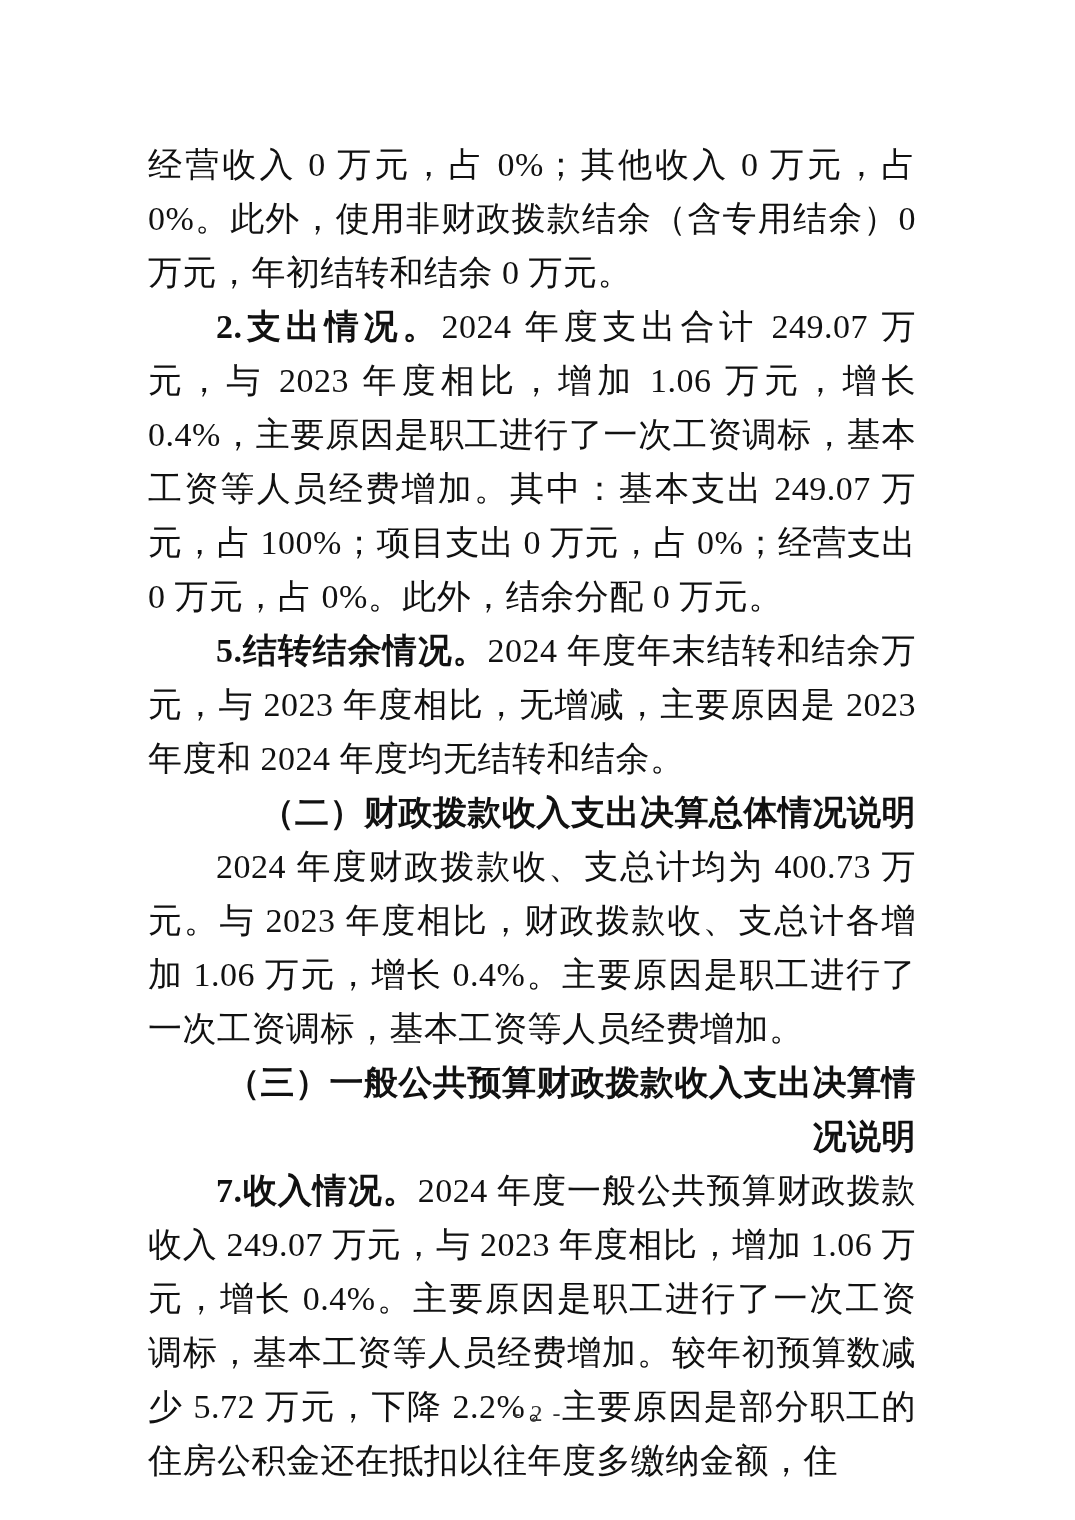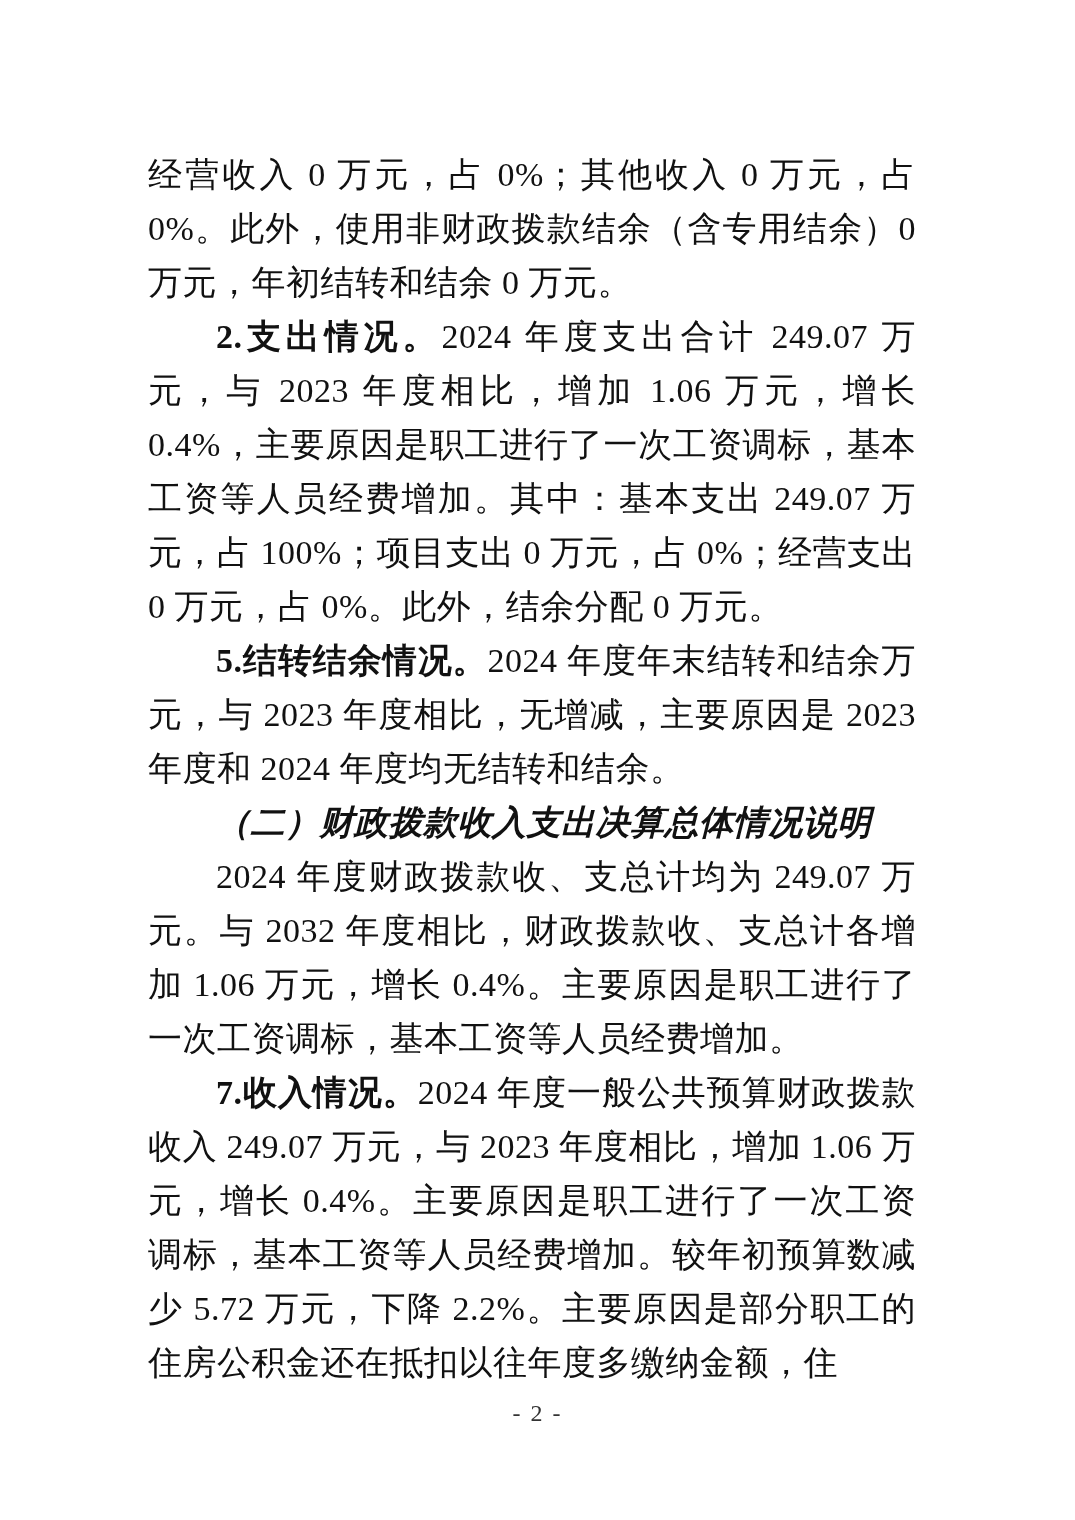--- a/index.html
+++ b/index.html
@@ -25,40 +25,38 @@
   }
   .doc-body {
     position: absolute;
     left: 148px;
     top: 138px;
     width: 768px;
     font-size: 34px;
     line-height: 54px;
     text-align: justify;
     letter-spacing: 0.5px;
-    margin-top: 10px;
   }
   .para {
     margin: 0;
     padding: 0;
     text-indent: 2em;
   }
   .para.no-indent {
     text-indent: 0;
   }
   .lead {
     font-weight: bold;
   }
   .heading {
     margin: 0;
     padding: 0;
     text-indent: 2em;
     font-weight: bold;
-    text-align: left;
-    font-style: italic;
+    text-align: right;
   }
   .footer {
     position: absolute;
     left: 0;
     top: 1398px;
     width: 1075px;
     text-align: center;
     font-size: 24px;
     line-height: 30px;
     color: #333333;
@@ -73,22 +71,23 @@
   <div class="doc-body">
 
     <p class="para no-indent"><span>经营收入 0 万元，占 0%；其他收入 0 万元，占 0%。此外，使用非财政拨款结余（含专用结余）0 万元，年初结转和结余 0 万元。</span></p>
 
     <p class="para"><span class="lead">2.支出情况。</span><span>2024 年度支出合计 249.07 万元，与 2023 年度相比，增加 1.06 万元，增长 0.4%，主要原因是职工进行了一次工资调标，基本工资等人员经费增加。其中：基本支出 249.07 万元，占 100%；项目支出 0 万元，占 0%；经营支出 0 万元，占 0%。此外，结余分配 0 万元。</span></p>
 
     <p class="para"><span class="lead">5.结转结余情况。</span><span>2024 年度年末结转和结余万元，与 2023 年度相比，无增减，主要原因是 2023 年度和 2024 年度均无结转和结余。</span></p>
 
     <p class="heading">（二）财政拨款收入支出决算总体情况说明</p>
 
-    <p class="para"><span>2024 年度财政拨款收、支总计均为 249.07 万元。与 2032 年度相比，财政拨款收、支总计各增加 1.06 万元，增长 0.4%。主要原因是职工进行了一次工资调标，基本工资等人员经费增加。</span></p>
+    <p class="para"><span>2024 年度财政拨款收、支总计均为 400.73 万元。与 2023 年度相比，财政拨款收、支总计各增加 1.06 万元，增长 0.4%。主要原因是职工进行了一次工资调标，基本工资等人员经费增加。</span></p>
 
+    <p class="heading">（三）一般公共预算财政拨款收入支出决算情况说明</p>
 
     <p class="para"><span class="lead">7.收入情况。</span><span>2024 年度一般公共预算财政拨款收入 249.07 万元，与 2023 年度相比，增加 1.06 万元，增长 0.4%。主要原因是职工进行了一次工资调标，基本工资等人员经费增加。较年初预算数减少 5.72 万元，下降 2.2%。主要原因是部分职工的住房公积金还在抵扣以往年度多缴纳金额，住</span></p>
 
   </div>
 
   <div class="footer">- 2 -</div>
 
 </div>
 
 </body></html>

